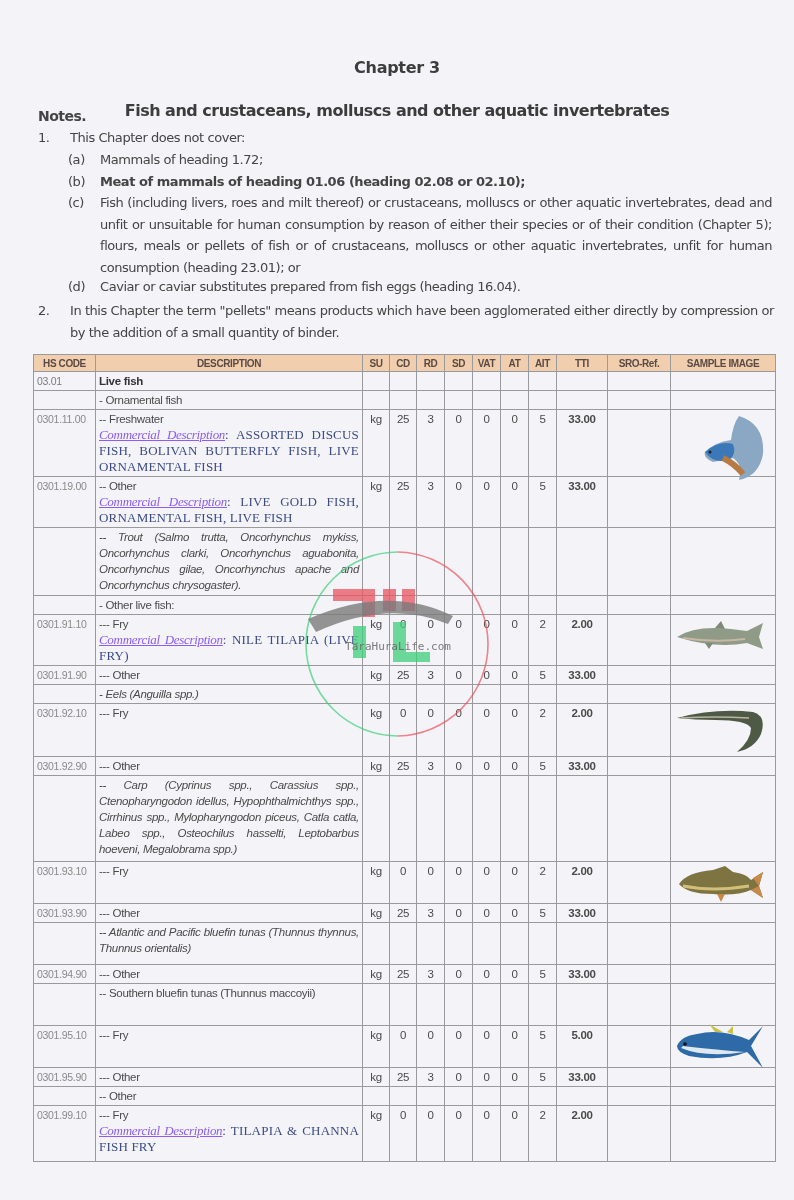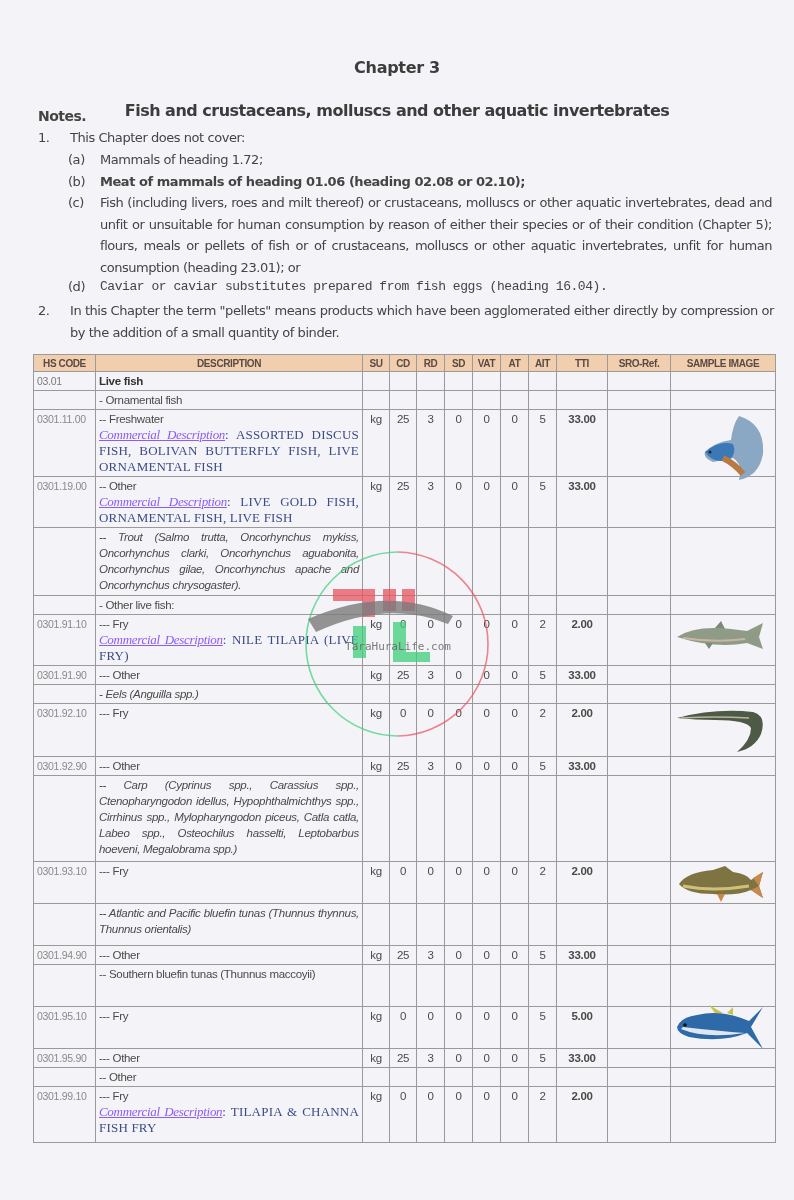--- a/index.html
+++ b/index.html
@@ -76,21 +76,21 @@
   <div class="note" style="left:68px; top:162px; width:710px; height:22px;">
     <span class="num">(b)</span>
     <span class="txt" style="left:32px; width:670px;font-weight:bold;">Meat of mammals of heading 01.06 (heading 02.08 or 02.10);</span>
   </div>
   <div class="note" style="left:68px; top:183px; width:710px; height:86px;">
     <span class="num">(c)</span>
     <span class="txt" style="left:32px; width:672px;">Fish (including livers, roes and milt thereof) or crustaceans, molluscs or other aquatic invertebrates, dead and unfit or unsuitable for human consumption by reason of either their species or of their condition (Chapter 5); flours, meals or pellets of fish or of crustaceans, molluscs or other aquatic invertebrates, unfit for human consumption (heading 23.01); or</span>
   </div>
   <div class="note" style="left:68px; top:267px; width:710px; height:22px;">
     <span class="num">(d)</span>
-    <span class="txt" style="left:32px; width:670px;font-family:Liberation Mono, monospace;">Caviar or caviar substitutes prepared from fish eggs (heading 16.04).</span>
+    <span class="txt" style="left:32px; width:670px;">Caviar or caviar substitutes prepared from fish eggs (heading 16.04).</span>
   </div>
   <div class="note" style="left:38px; top:291px; width:740px; height:44px;">
     <span class="num">2.</span>
     <span class="txt" style="left:32px; width:704px;">In this Chapter the term "pellets" means products which have been agglomerated either directly by compression or by the addition of a small quantity of binder.</span>
   </div>
 
   <table class="hs">
     <colgroup>
       <col style="width:62px">
         <col style="width:267px">
@@ -322,20 +322,34 @@
           <td></td>
           <td class="imgcell">
             <div class="fish" style="top:2px; left:6px;"><svg width="88" height="40" viewBox="0 0 88 40">
                 <path d="M2 20 Q10 8 36 6 L48 2 L56 8 Q70 10 74 16 L86 8 L82 22 L86 34 L74 26 Q60 32 36 30 Q10 30 2 20z" fill="#7d7442"></path>
                 <path d="M6 22 Q36 28 72 22" stroke="#d1bf7a" stroke-width="3" fill="none"></path>
                 <path d="M76 14 L86 8 L82 22z M74 26 L86 34 L82 22z" fill="#c88a4a"></path>
                 <path d="M40 30 L44 38 L48 30z" fill="#c88a4a"></path>
               </svg></div>
           </td>
         </tr>
+        <tr style="height: 17px;">
+          <td class="code">0301.93.90</td>
+          <td class="desc"><span>--- Other</span></td>
+          <td class="num">kg</td>
+          <td class="num">25</td>
+          <td class="num">3</td>
+          <td class="num">0</td>
+          <td class="num">0</td>
+          <td class="num">0</td>
+          <td class="num">5</td>
+          <td class="tti">33.00</td>
+          <td></td>
+          <td class="imgcell"></td>
+        </tr>
         <tr style="height: 42px;">
           <td class="code"></td>
           <td class="desc"><span style="font-style:italic">-- Atlantic and Pacific bluefin tunas (Thunnus thynnus, Thunnus orientalis)</span></td>
           <td class="num"></td>
           <td class="num"></td>
           <td class="num"></td>
           <td class="num"></td>
           <td class="num"></td>
           <td class="num"></td>
           <td class="num"></td>

